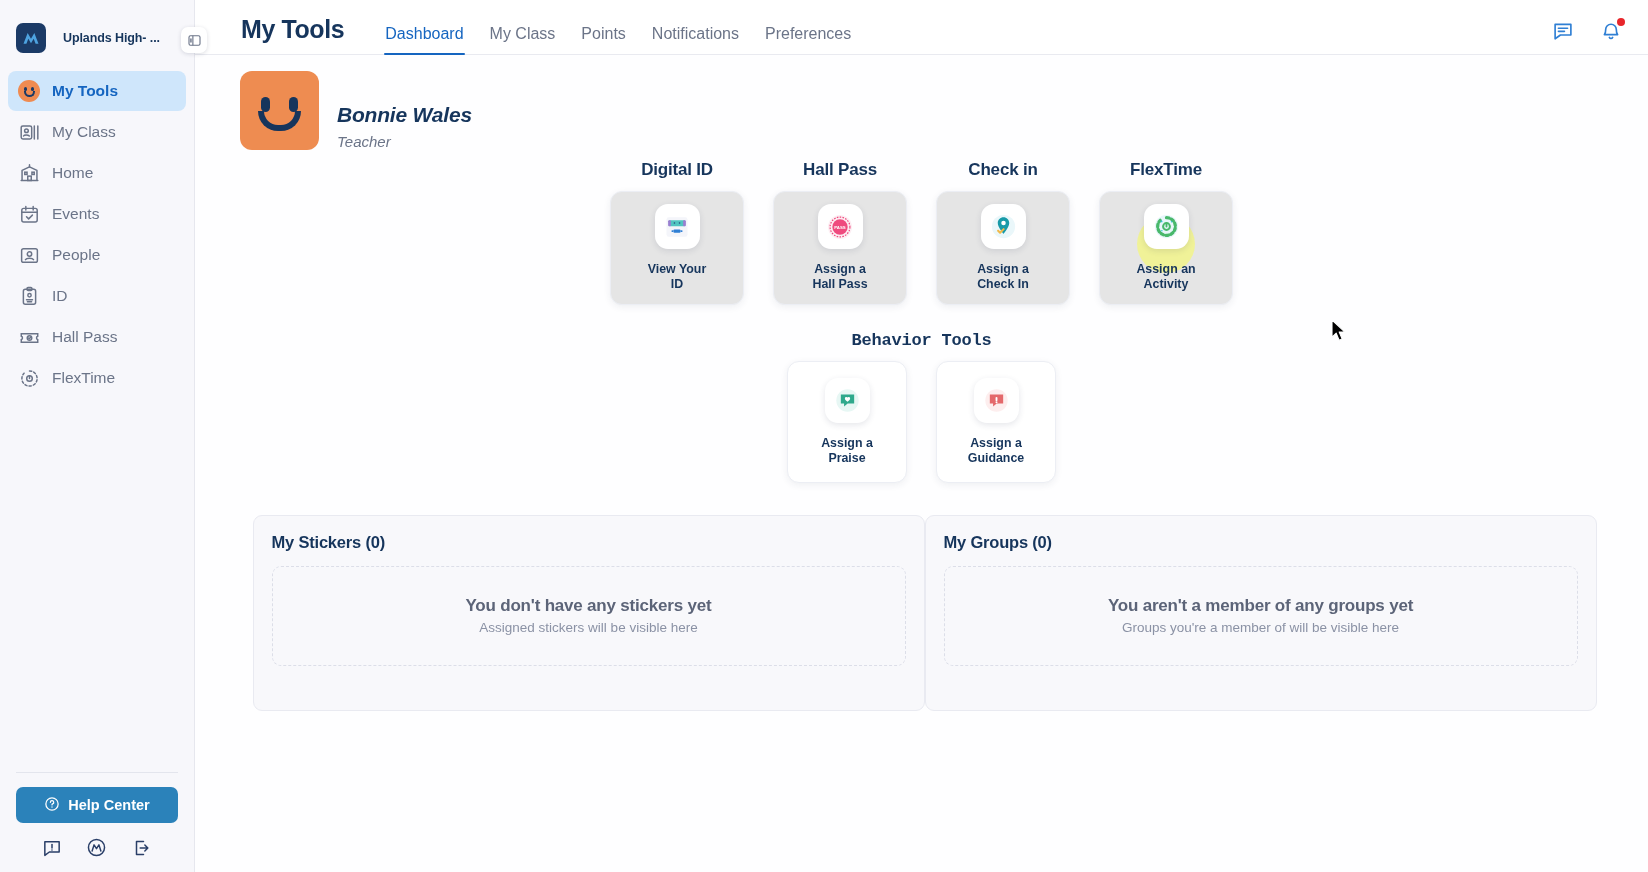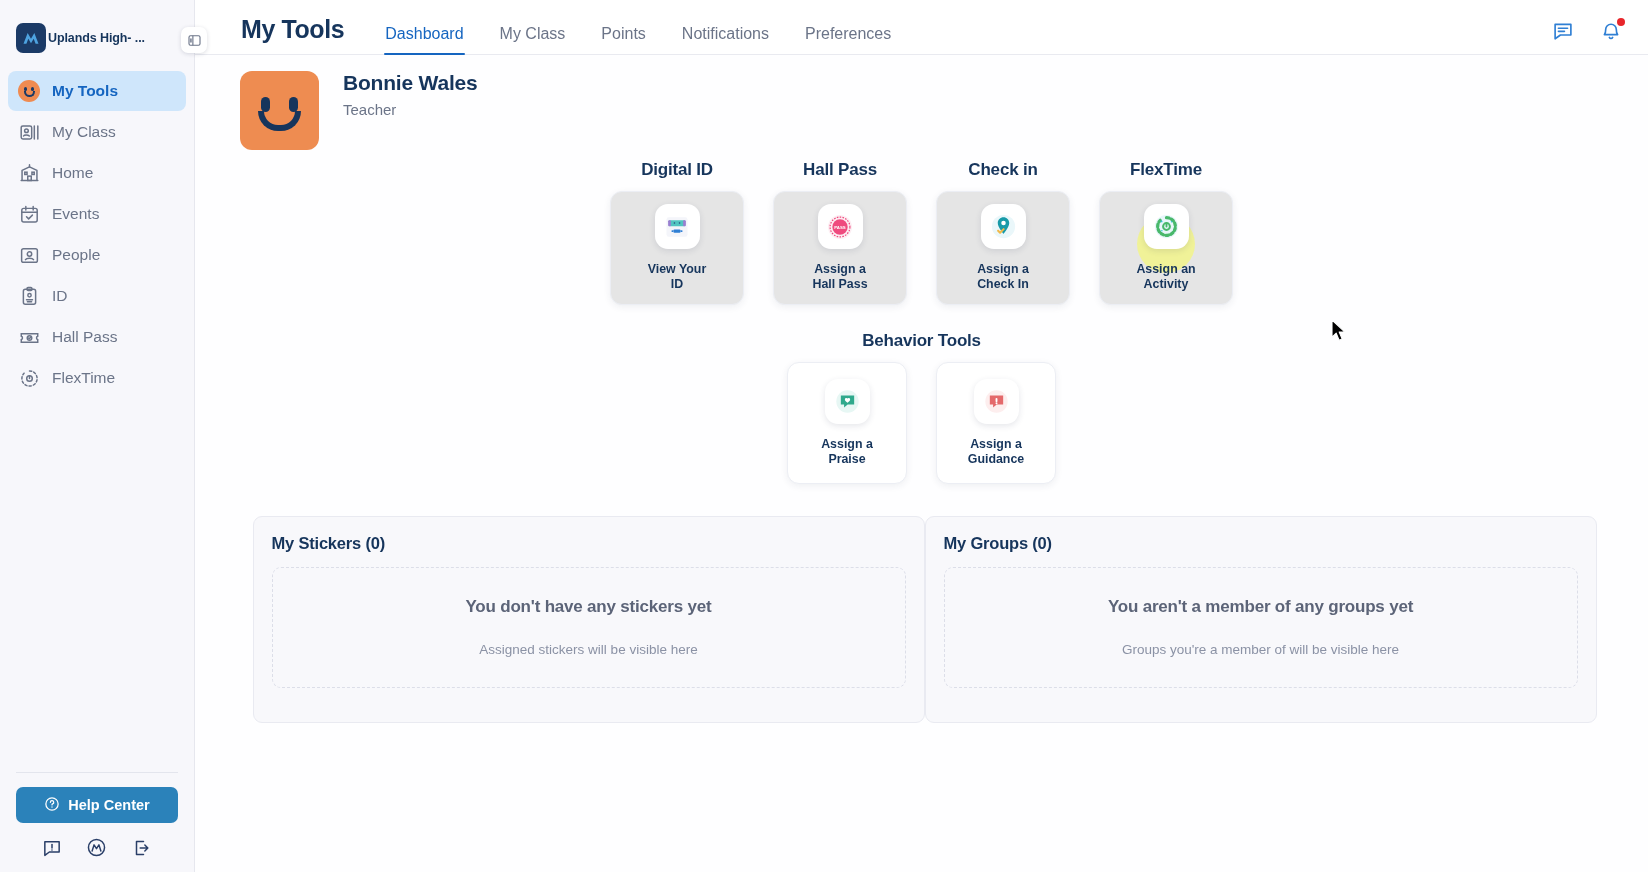--- a/index.html
+++ b/index.html
@@ -25,21 +25,21 @@
     background: #f7f7fb;
     border-right: 1px solid #e6e7ee;
     display: flex;
     flex-direction: column;
     position: relative;
     flex: 0 0 195px;
   }
   .brand {
     display: flex;
     align-items: center;
-    gap: 2px;
+    gap: 17px;
     padding: 23px 12px 18px 16px;
   }
   .brand-logo {
     width: 30px; height: 30px;
     border-radius: 7px;
     background: #1b3a66;
     display: flex; align-items: center; justify-content: center;
     flex: 0 0 30px;
   }
   .brand-name {
@@ -154,21 +154,21 @@
     position: relative;
   }
   .page-title {
     font-size: 25px;
     font-weight: bold;
     color: #16355c;
     letter-spacing: -0.4px;
     padding-bottom: 10px;
     margin-right: 28px;
   }
-  .tabs { display: flex; align-items: flex-end; gap: 10px; height: 100%; }
+  .tabs { display: flex; align-items: flex-end; gap: 0; height: 100%; }
   .tab {
     font-size: 16px;
     color: #6b7488;
     padding: 0 13px 12px;
     cursor: pointer;
     position: relative;
     line-height: 1;
   }
   .tab.active { color: #1565c0; }
   .tab.active::after {
@@ -197,23 +197,24 @@
 
   
   .content {
     flex: 1 1 auto;
     overflow: hidden;
     padding: 0 0 0 0;
     position: relative;
   }
   .profile {
     display: flex;
-    align-items: flex-start;
-    gap: 24px;
+    align-items: flex-end;
+    gap: 18px;
     padding: 16px 0 0 45px;
+    font-style: italic;
   }
   .profile-avatar {
     width: 79px; height: 79px;
     border-radius: 12px;
     background: #ee8c51;
     position: relative;
     flex: 0 0 79px;
   }
   .profile-avatar .eye {
     position: absolute;
@@ -280,20 +281,21 @@
     text-align: center;
     line-height: 1.18;
   }
 
   .behavior-section { margin-top: 26px; }
   .behavior-title {
     text-align: center;
     font-size: 17px; font-weight: bold; color: #16355c;
     margin-bottom: 11px;
     letter-spacing: -0.2px;
+    font-family: Liberation Mono, monospace;
   }
   .behavior-row { display: flex; justify-content: center; gap: 29px; }
   .behavior-card {
     width: 120px; height: 122px;
     background: #fff;
     border: 1px solid #eceef4;
     border-radius: 12px;
     box-shadow: 0 2px 7px rgba(40,50,80,0.075);
     display: flex; flex-direction: column;
     align-items: center; justify-content: center;
@@ -330,21 +332,21 @@
   }
   .empty-title {
     font-size: 17px;
     font-weight: bold;
     color: #5c6478;
     letter-spacing: -0.2px;
   }
   .empty-sub {
     font-size: 13.5px;
     color: #8b92a5;
-    margin-top: 25px;
+    margin-top: 4px;
   }
 
   
   .cursor {
     position: absolute;
     left: 1136px; top: 264px;
     z-index: 60;
     pointer-events: none;
   }
   .hover-glow {

